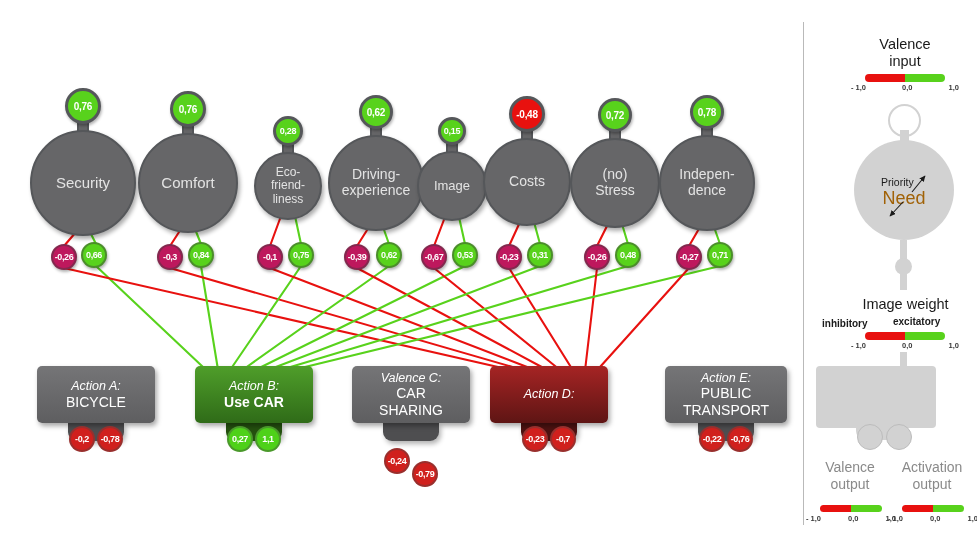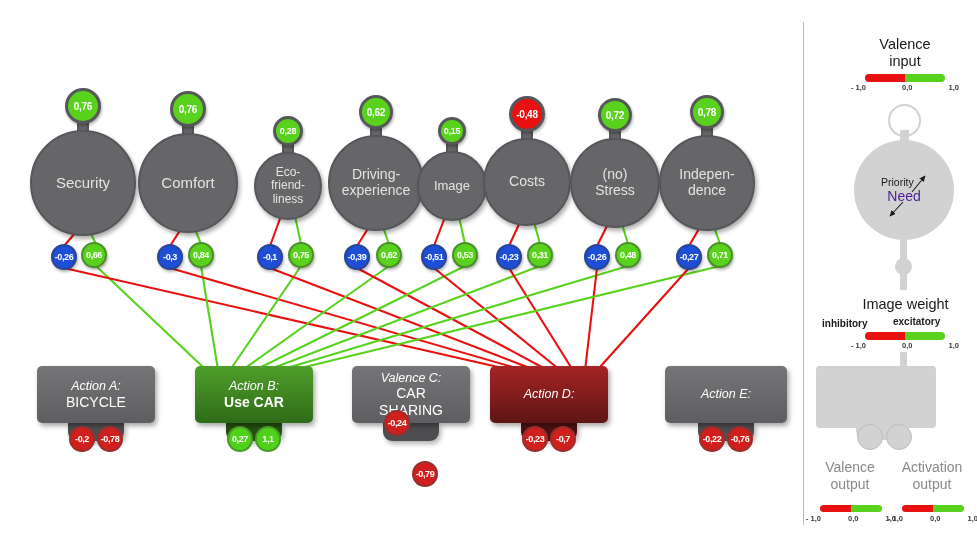--- a/index.html
+++ b/index.html
@@ -28,21 +28,21 @@
           display:flex;align-items:center;justify-content:center;
           color:#fff;font-weight:bold;letter-spacing:-.3px;
           box-shadow:1px 2px 3px rgba(0,0,0,.3);}
 
   
   .lw{position:absolute;z-index:4;border-radius:50%;
       border:2px solid rgba(60,60,60,.45);box-sizing:border-box;
       display:flex;align-items:center;justify-content:center;
       color:#fff;font-weight:bold;font-size:9px;letter-spacing:-.4px;
       box-shadow:1px 2px 3px rgba(0,0,0,.3);}
-  .lw.neg{background:#1d4ed8;}
+  .lw.neg{background:#be185d;}
   .lw.pos{background:#58d21c;}
 
   
   .action{position:absolute;z-index:3;}
   .act-box{position:absolute;left:0;top:0;border-radius:5px;
            box-shadow:2px 3px 5px rgba(0,0,0,.35);
            display:flex;flex-direction:column;align-items:center;
            justify-content:center;text-align:center;color:#ffffff;
            line-height:1.17;box-sizing:border-box;}
   .act-foot{position:absolute;border-radius:0 0 9px 9px;
@@ -75,21 +75,21 @@
   .scale-bar i.r{background:#e8110f;}
   .scale-bar i.g{background:#58d21c;}
   .scale-ticks{position:absolute;left:-14px;top:9px;width:calc(100% + 28px);
                display:flex;justify-content:space-between;
                font-size:7.5px;color:#3a3a3a;font-weight:bold;}
   .lg-shape{position:absolute;background:#d2d2d2;}
   .lg-circle{position:absolute;border-radius:50%;background:#d2d2d2;}
   .lg-ring{position:absolute;border-radius:50%;background:#ffffff;
            border:2px solid #d2d2d2;box-sizing:border-box;}
   .lg-box{position:absolute;background:#d2d2d2;border-radius:4px;}
-  .lg-need-text{position:absolute;font-size:14px;color:#4c1d95;
+  .lg-need-text{position:absolute;font-size:18px;color:#a16207;
                 text-align:center;width:100%;}
   .lg-priority{position:absolute;font-size:10.5px;color:#1a1a1a;
                font-style:normal;}
   .lg-outcircle{position:absolute;border-radius:50%;background:#d2d2d2;
                 border:1px solid #bcbcbc;box-sizing:border-box;}
 </style>
 </head>
 <body>
 
 <div id="stage">
@@ -166,21 +166,21 @@
       </div>
       <div class="lw neg" style="left: 344px; top: 244px; height: 26px; width: 26px;">-0,39</div>
       <div class="lw pos" style="left: 376px; top: 242px; height: 26px; width: 26px;">0,62</div>
       <div class="need">
         <div class="need-stem" style="left: 446px; top: 139px; width: 12px; height: 18px;"></div>
         <div class="need-body" style="left: 417px; top: 151px; height: 70px; width: 70px; font-size: 13px;">
           <div>Image</div>
         </div>
         <div class="val-in" style="left: 438px; top: 117px; height: 28px; width: 28px; background: rgb(88, 210, 28); font-size: 9px;">0,15</div>
       </div>
-      <div class="lw neg" style="left: 421px; top: 244px; height: 26px; width: 26px;">-0,51</div>
+      <div class="lw neg" style="left: 421px; top: 244px; height: 26px; width: 26px;">-0,67</div>
       <div class="lw pos" style="left: 452px; top: 242px; height: 26px; width: 26px;">0,53</div>
       <div class="need">
         <div class="need-stem" style="left: 521px; top: 126px; width: 12px; height: 18px;"></div>
         <div class="need-body" style="left: 483px; top: 138px; height: 88px; width: 88px; font-size: 14px;">
           <div>Costs</div>
         </div>
         <div class="val-in" style="left: 509px; top: 96px; height: 36px; width: 36px; background: rgb(232, 17, 15); font-size: 10px;">-0,48</div>
       </div>
       <div class="lw neg" style="left: 496px; top: 244px; height: 26px; width: 26px;">-0,23</div>
       <div class="lw pos" style="left: 527px; top: 242px; height: 26px; width: 26px;">0,31</div>
@@ -221,35 +221,36 @@
         </div>
         <div class="out-dot pos" style="left: 227px; top: 426px; height: 26px; width: 26px;">0,27</div>
         <div class="out-dot pos" style="left: 255px; top: 426px; height: 26px; width: 26px;">1,1</div>
       </div>
       <div class="action">
         <div class="act-foot" style="left: 383px; top: 423px; width: 56px; height: 18px; background: rgb(78, 78, 80);"></div>
         <div class="act-box" style="left: 352px; top: 366px; width: 118px; height: 57px; background: linear-gradient(rgb(117, 117, 119), rgb(94, 94, 96)); position: absolute;">
           <div class="act-label">Valence C:</div>
           <div class="act-title">CAR<br>SHARING</div>
         </div>
-        <div class="out-dot neg" style="left: 384px; top: 410px; height: 26px; width: 26px;">-0,24</div>
+        <div class="out-dot neg" style="left: 384px; top: 448px; height: 26px; width: 26px;">-0,24</div>
         <div class="out-dot neg" style="left: 412px; top: 426px; height: 26px; width: 26px; margin-top: 35px;">-0,79</div>
       </div>
       <div class="action">
         <div class="act-foot" style="left: 521px; top: 423px; width: 56px; height: 18px; background: rgb(77, 18, 17);"></div>
         <div class="act-box" style="left: 490px; top: 366px; width: 118px; height: 57px; background: linear-gradient(rgb(166, 36, 36), rgb(94, 21, 20)); position: absolute;">
           <div class="act-label">Action D:</div>
         </div>
         <div class="out-dot neg" style="left: 522px; top: 426px; height: 26px; width: 26px;">-0,23</div>
         <div class="out-dot neg" style="left: 550px; top: 426px; height: 26px; width: 26px;">-0,7</div>
       </div>
       <div class="action">
         <div class="act-foot" style="left: 698px; top: 423px; width: 56px; height: 18px; background: rgb(78, 78, 80);"></div>
         <div class="act-box" style="left: 665px; top: 366px; width: 122px; height: 57px; background: linear-gradient(rgb(117, 117, 119), rgb(94, 94, 96)); position: absolute;">
           <div class="act-label">Action E:</div>
+          <div class="act-title">PUBLIC<br>TRANSPORT</div>
         </div>
         <div class="out-dot neg" style="left: 699px; top: 426px; height: 26px; width: 26px;">-0,22</div>
         <div class="out-dot neg" style="left: 727px; top: 426px; height: 26px; width: 26px;">-0,76</div>
       </div>
     </div>
 
   <div id="divider"></div>
 
   <div class="lg">
 

